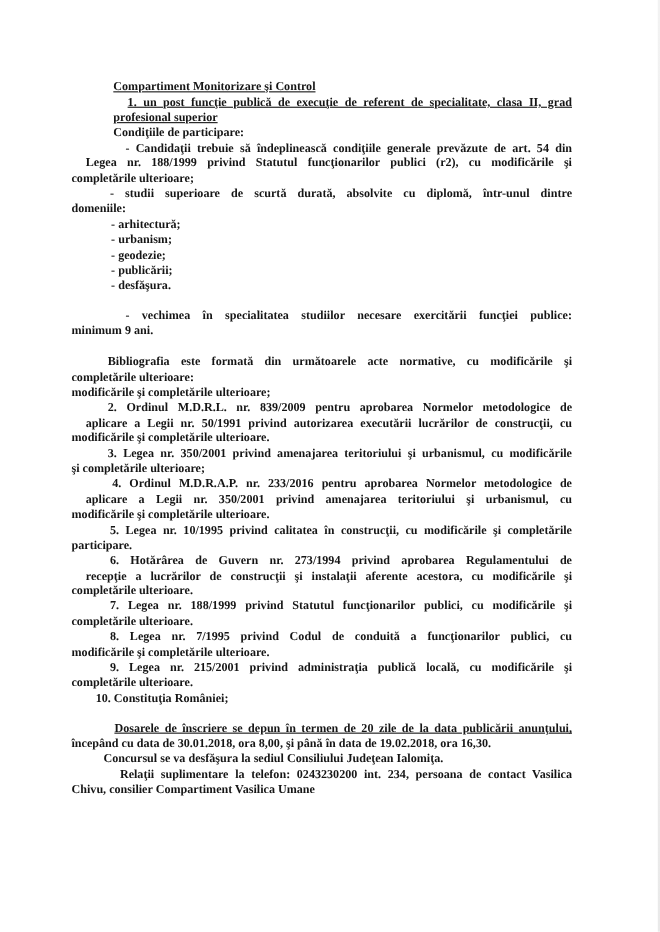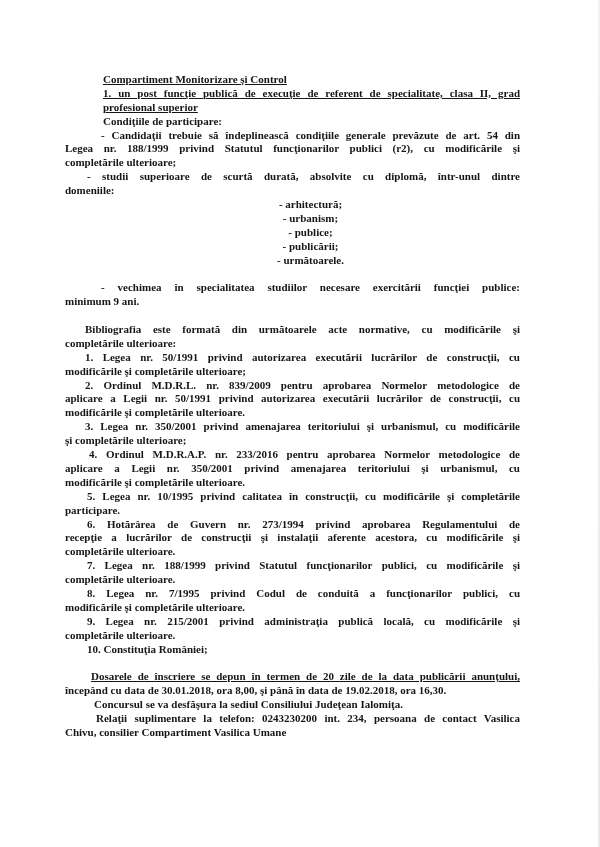--- a/index.html
+++ b/index.html
@@ -15,25 +15,25 @@
       left: 65px;
       top: 73px;
       width: 455px;
       font-family: "Liberation Serif", "DejaVu Serif", serif;
       font-weight: bold;
       font-size: 11px;
       line-height: 13.9px;
       color: #161616;
     }
     .ln { height: 13.9px; overflow: visible; text-align: left; }
-    .j { text-align: justify; text-align-last: justify; }
+    .j { text-align: justify; text-align-last: justify; margin-left: 13px; }
     .u { text-decoration: underline; text-underline-offset: 1px; }
     .blank { height: 13.9px; }
     .i38 { padding-left: 38px; }
-    .i36 { padding-left: 36px; text-align: center; }
+    .i36 { padding-left: 36px; }
     .i31 { padding-left: 31px; font-family: Liberation Serif, serif; }
     .i29 { padding-left: 29px; }
     .i26 { padding-left: 26px; text-decoration: underline; }
     .i24 { padding-left: 24px; }
     .i22 { padding-left: 22px; }
     .i20 { padding-left: 20px; }
     .scan-edge {
       position: absolute;
       right: 0; top: 0;
       width: 2px; height: 847px;
@@ -62,43 +62,42 @@
       </div>
 
       <div>
         <div class="ln j i22">- studii superioare de scurtă durată, absolvite cu diplomă, într-unul dintre</div>
         <div class="ln">domeniile:</div>
       </div>
 
       <div>
         <div class="ln i36">- arhitectură;</div>
         <div class="ln i36">- urbanism;</div>
-        <div class="ln i36">- publice;</div>
+        <div class="ln i36">- geodezie;</div>
         <div class="ln i36">- publicării;</div>
-        <div class="ln i36">- următoarele.</div>
+        <div class="ln i36">- desfăşura.</div>
       </div>
 
       <div class="blank"></div>
 
       <div>
         <div class="ln j i36">- vechimea în specialitatea studiilor necesare exercitării funcţiei publice:</div>
         <div class="ln">minimum 9 ani.</div>
       </div>
     </div>
 
     <div class="blank"></div>
 
     <div>
       <div>
         <div class="ln j i20">Bibliografia este formată din următoarele acte normative, cu modificările şi</div>
         <div class="ln">completările ulterioare:</div>
       </div>
 
       <div>
-        <div class="ln j i20">1. Legea nr. 50/1991 privind autorizarea executării lucrărilor de construcţii, cu</div>
         <div class="ln">modificările şi completările ulterioare;</div>
       </div>
       <div>
         <div class="ln j i20">2. Ordinul M.D.R.L. nr. 839/2009 pentru aprobarea Normelor metodologice de</div>
         <div class="ln j">aplicare a Legii nr. 50/1991 privind autorizarea executării lucrărilor de construcţii, cu</div>
         <div class="ln">modificările şi completările ulterioare.</div>
       </div>
       <div>
         <div class="ln j i20">3. Legea nr. 350/2001 privind amenajarea teritoriului şi urbanismul, cu modificările</div>
         <div class="ln">şi completările ulterioare;</div>

